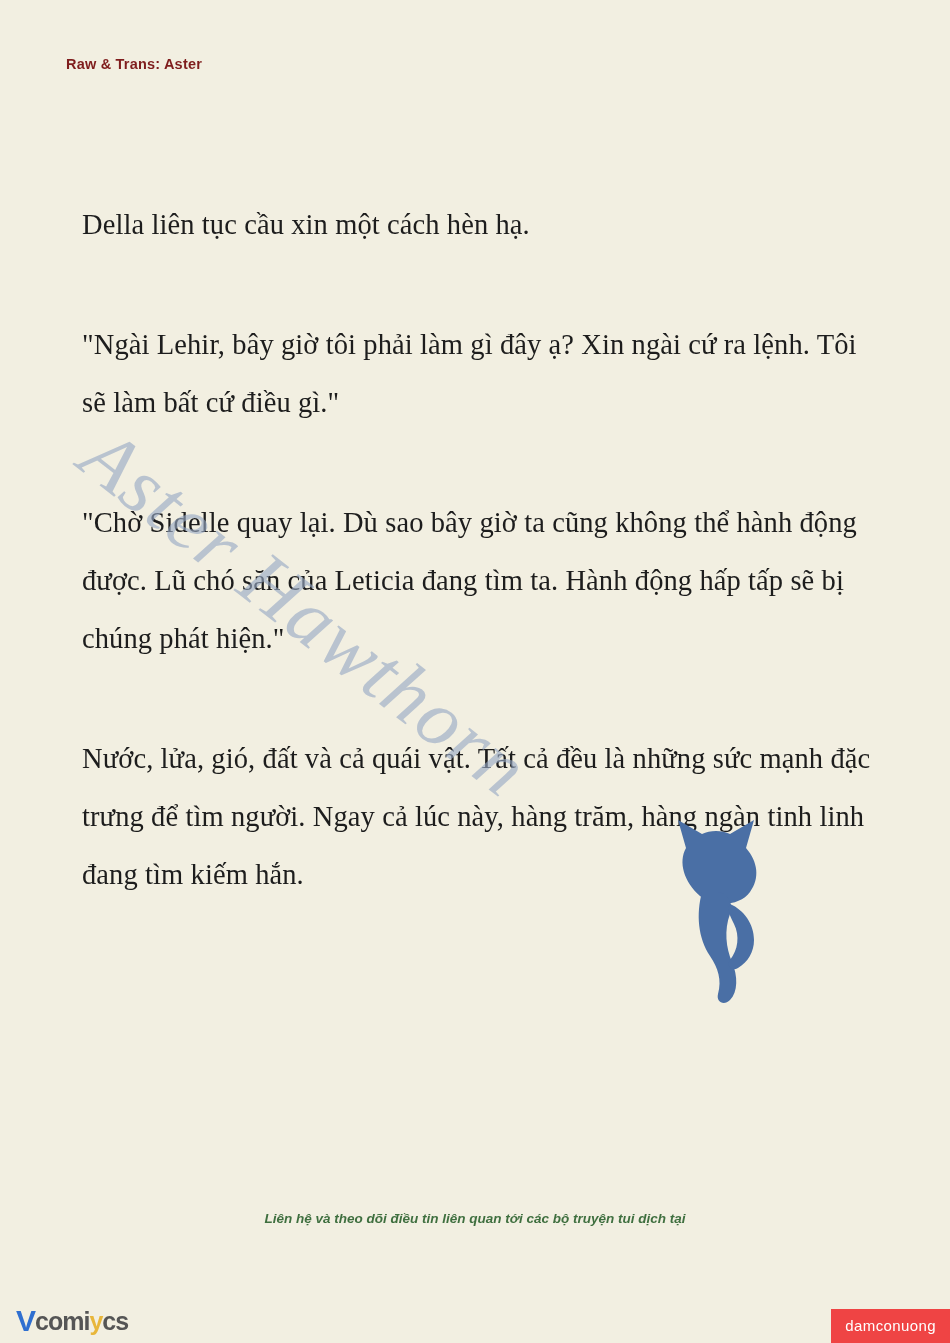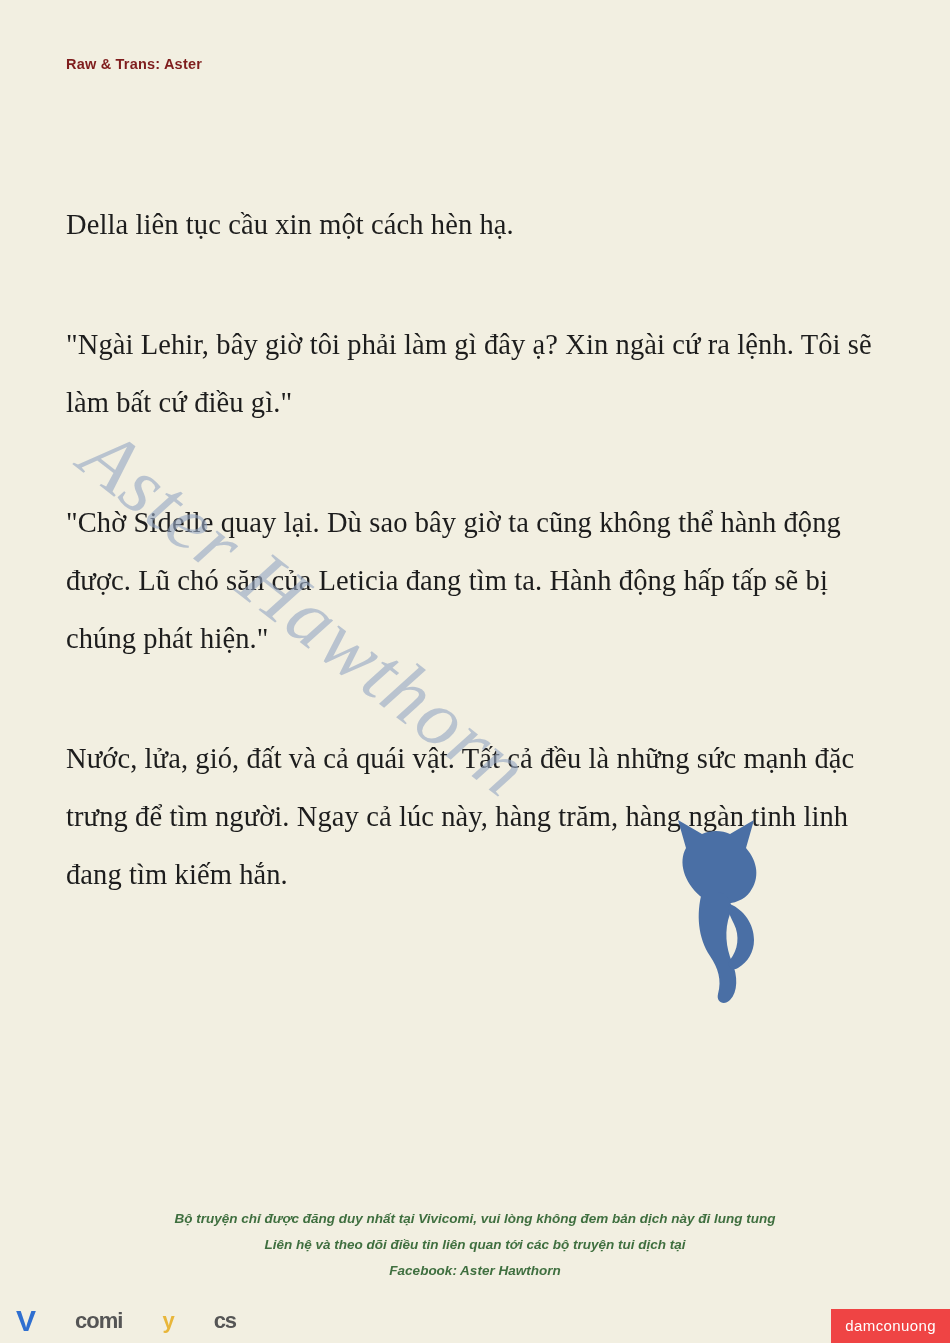--- a/index.html
+++ b/index.html
@@ -33,21 +33,21 @@
     position: absolute;
     top: 196px;
     left: 66px;
     width: 820px;
   }
   .para {
     font-family: "Liberation Serif", serif;
     font-size: 28.5px;
     line-height: 58px;
     color: #1d1d1d;
-    margin: 0 0 62px 0;
+    margin: 0 0 62px 16px;
     letter-spacing: 0.1px;
   }
   .para:last-child { margin-bottom: 0; }
 
   
   .watermark {
     position: absolute;
     left: 120px;
     top: 330px;
     width: 620px;
@@ -116,22 +116,21 @@
     font-size: 26px;
     letter-spacing: -1px;
   }
   .logo .v {
     color: #2f6fd0;
     font-size: 30px;
     font-weight: bold;
   }
   .logo .rest {
     color: #555;
-    font-size: 22px;
-    margin-left: 40px;
+    font-size: 25px;
   }
   .logo .y {
     color: #e8b63a;
   }
   .badge {
     position: absolute;
     right: 0;
     bottom: 0;
     background: #ef4444;
     color: #ffffff;
@@ -163,23 +162,21 @@
     <svg width="110" height="190" viewBox="0 0 110 190" xmlns="http://www.w3.org/2000/svg">
       <g fill="#4a6fa5">
         <path d="M18 30 L10 2 L34 16 C42 12 54 12 62 16 L86 2 L78 30 C90 44 92 60 82 74 C72 88 46 90 32 78 C16 64 10 44 18 30 Z"></path>
         <path d="M34 74 C28 96 30 120 42 138 C50 150 54 162 50 176 C48 184 56 188 62 182 C70 174 70 158 64 144 C58 130 56 112 62 96 C66 86 60 76 50 74 Z"></path>
         <path d="M62 86 C76 92 86 106 86 122 C86 134 80 144 70 150 C64 154 58 148 62 142 C70 132 72 118 66 106 C62 98 58 90 62 86 Z"></path>
       </g>
     </svg>
   </div>
 
   <div class="footer-notes">
-    <div>Bộ truyện chỉ được đăng duy nhất tại Vivicomi, vui lòng không đem bản dịch này đi lung tung</div>
     <div>Liên hệ và theo dõi điều tin liên quan tới các bộ truyện tui dịch tại</div>
-    <div>Facebook: Aster Hawthorn</div>
   </div>
 
   <div class="bottom-bar">
     <div class="logo">
       <span class="v">V</span>
         <span class="rest">comi</span>
         <span class="rest y">y</span>
         <span class="rest">cs</span>
     </div>
     <div class="badge">damconuong</div>

